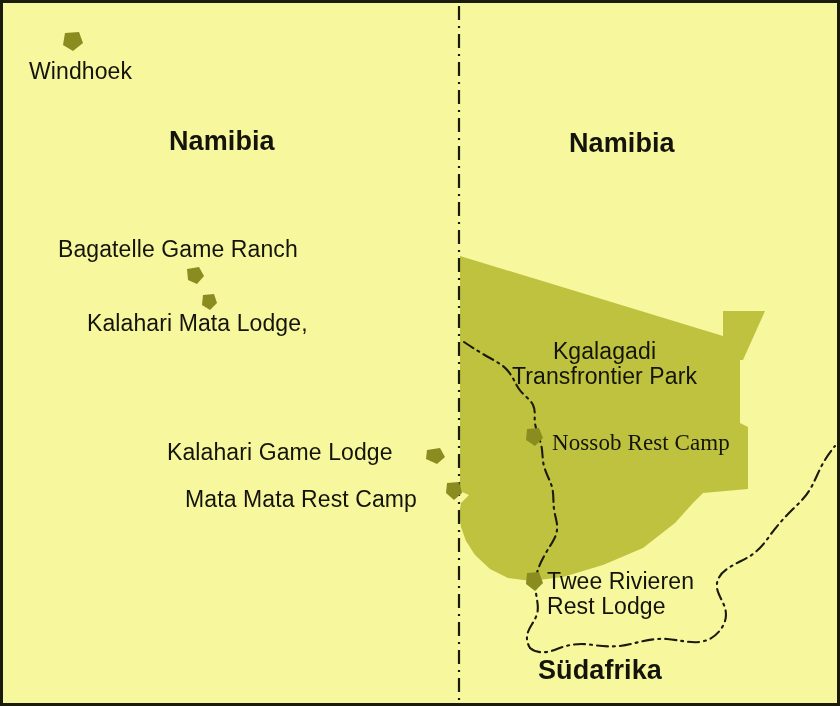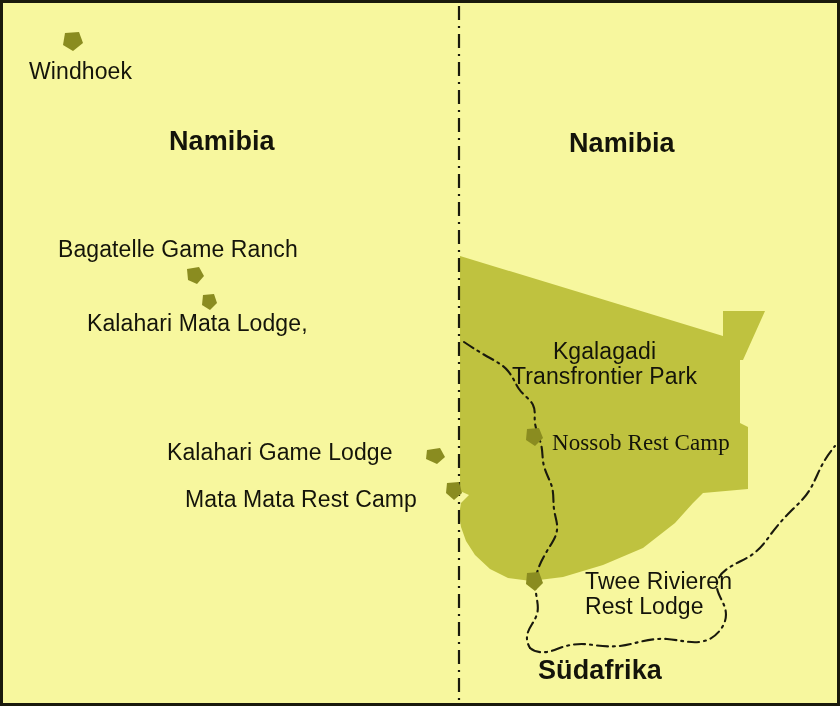--- a/index.html
+++ b/index.html
@@ -140,18 +140,18 @@
   <div class="map-label place-label" style="left:55px; top:234px;">Bagatelle Game Ranch</div>
 
   <div class="map-label place-label" style="left:84px; top:308px;">Kalahari Mata Lodge,</div>
 
   <div class="map-label place-label" style="left:164px; top:437px;">Kalahari Game Lodge</div>
 
   <div class="map-label place-label" style="left:182px; top:484px;">Mata Mata Rest Camp</div>
 
   <div class="map-label place-label" style="left:549px; top:428px;font-family:Liberation Serif, serif;">Nossob Rest Camp</div>
 
-  <div class="map-label place-label two-line" style="left:544px; top:566px;margin-left:38px;">
+  <div class="map-label place-label two-line" style="left:544px; top:566px;">
     <span>Twee Rivieren</span>
     <span>Rest Lodge</span>
   </div>
 
 </div>
 
 </body></html>

